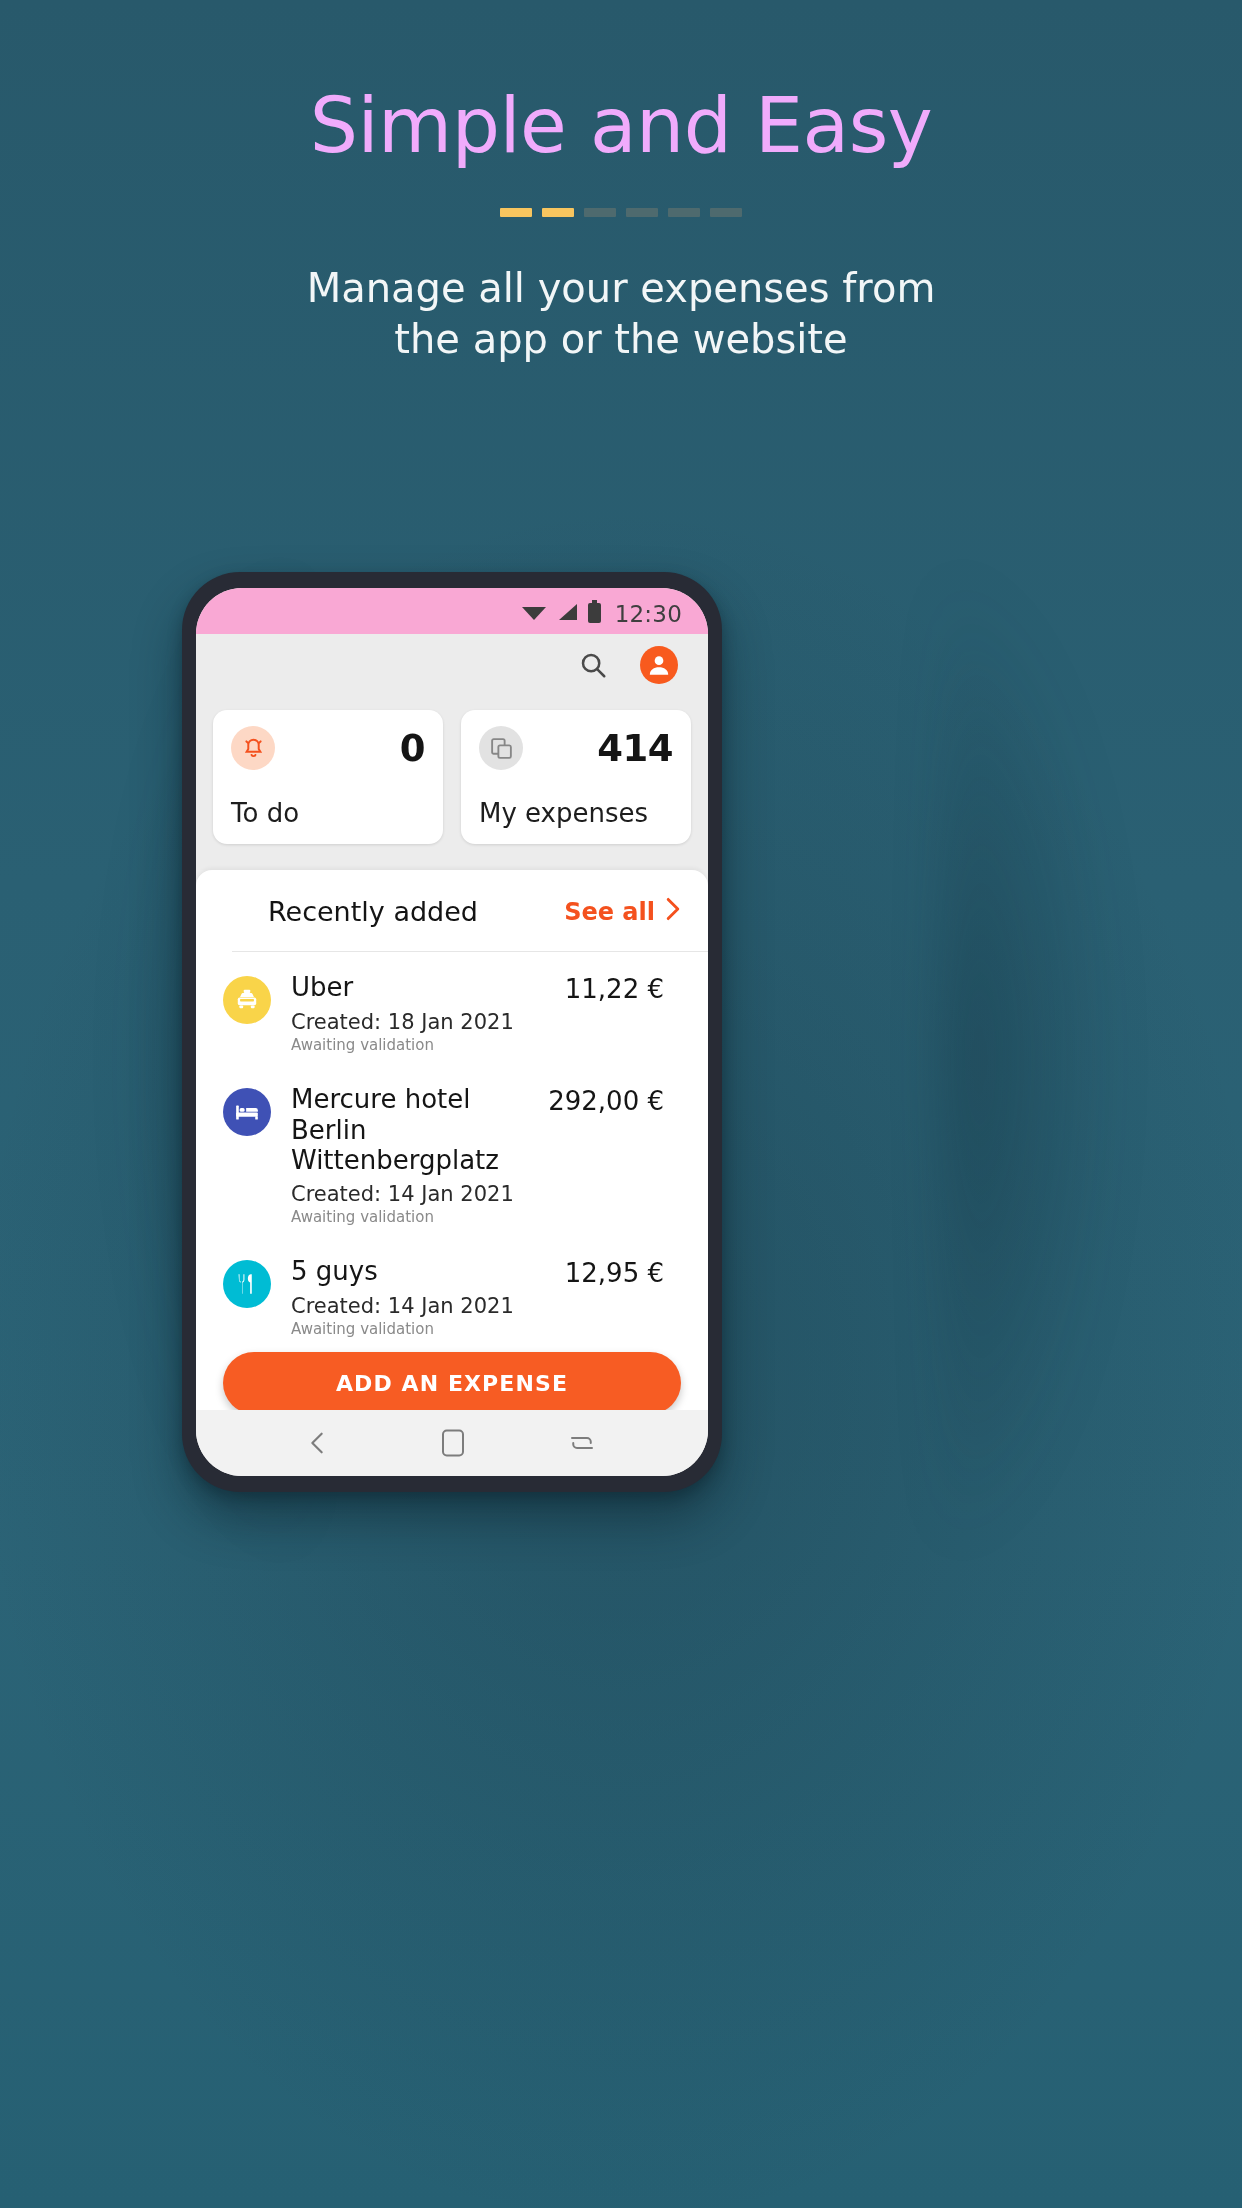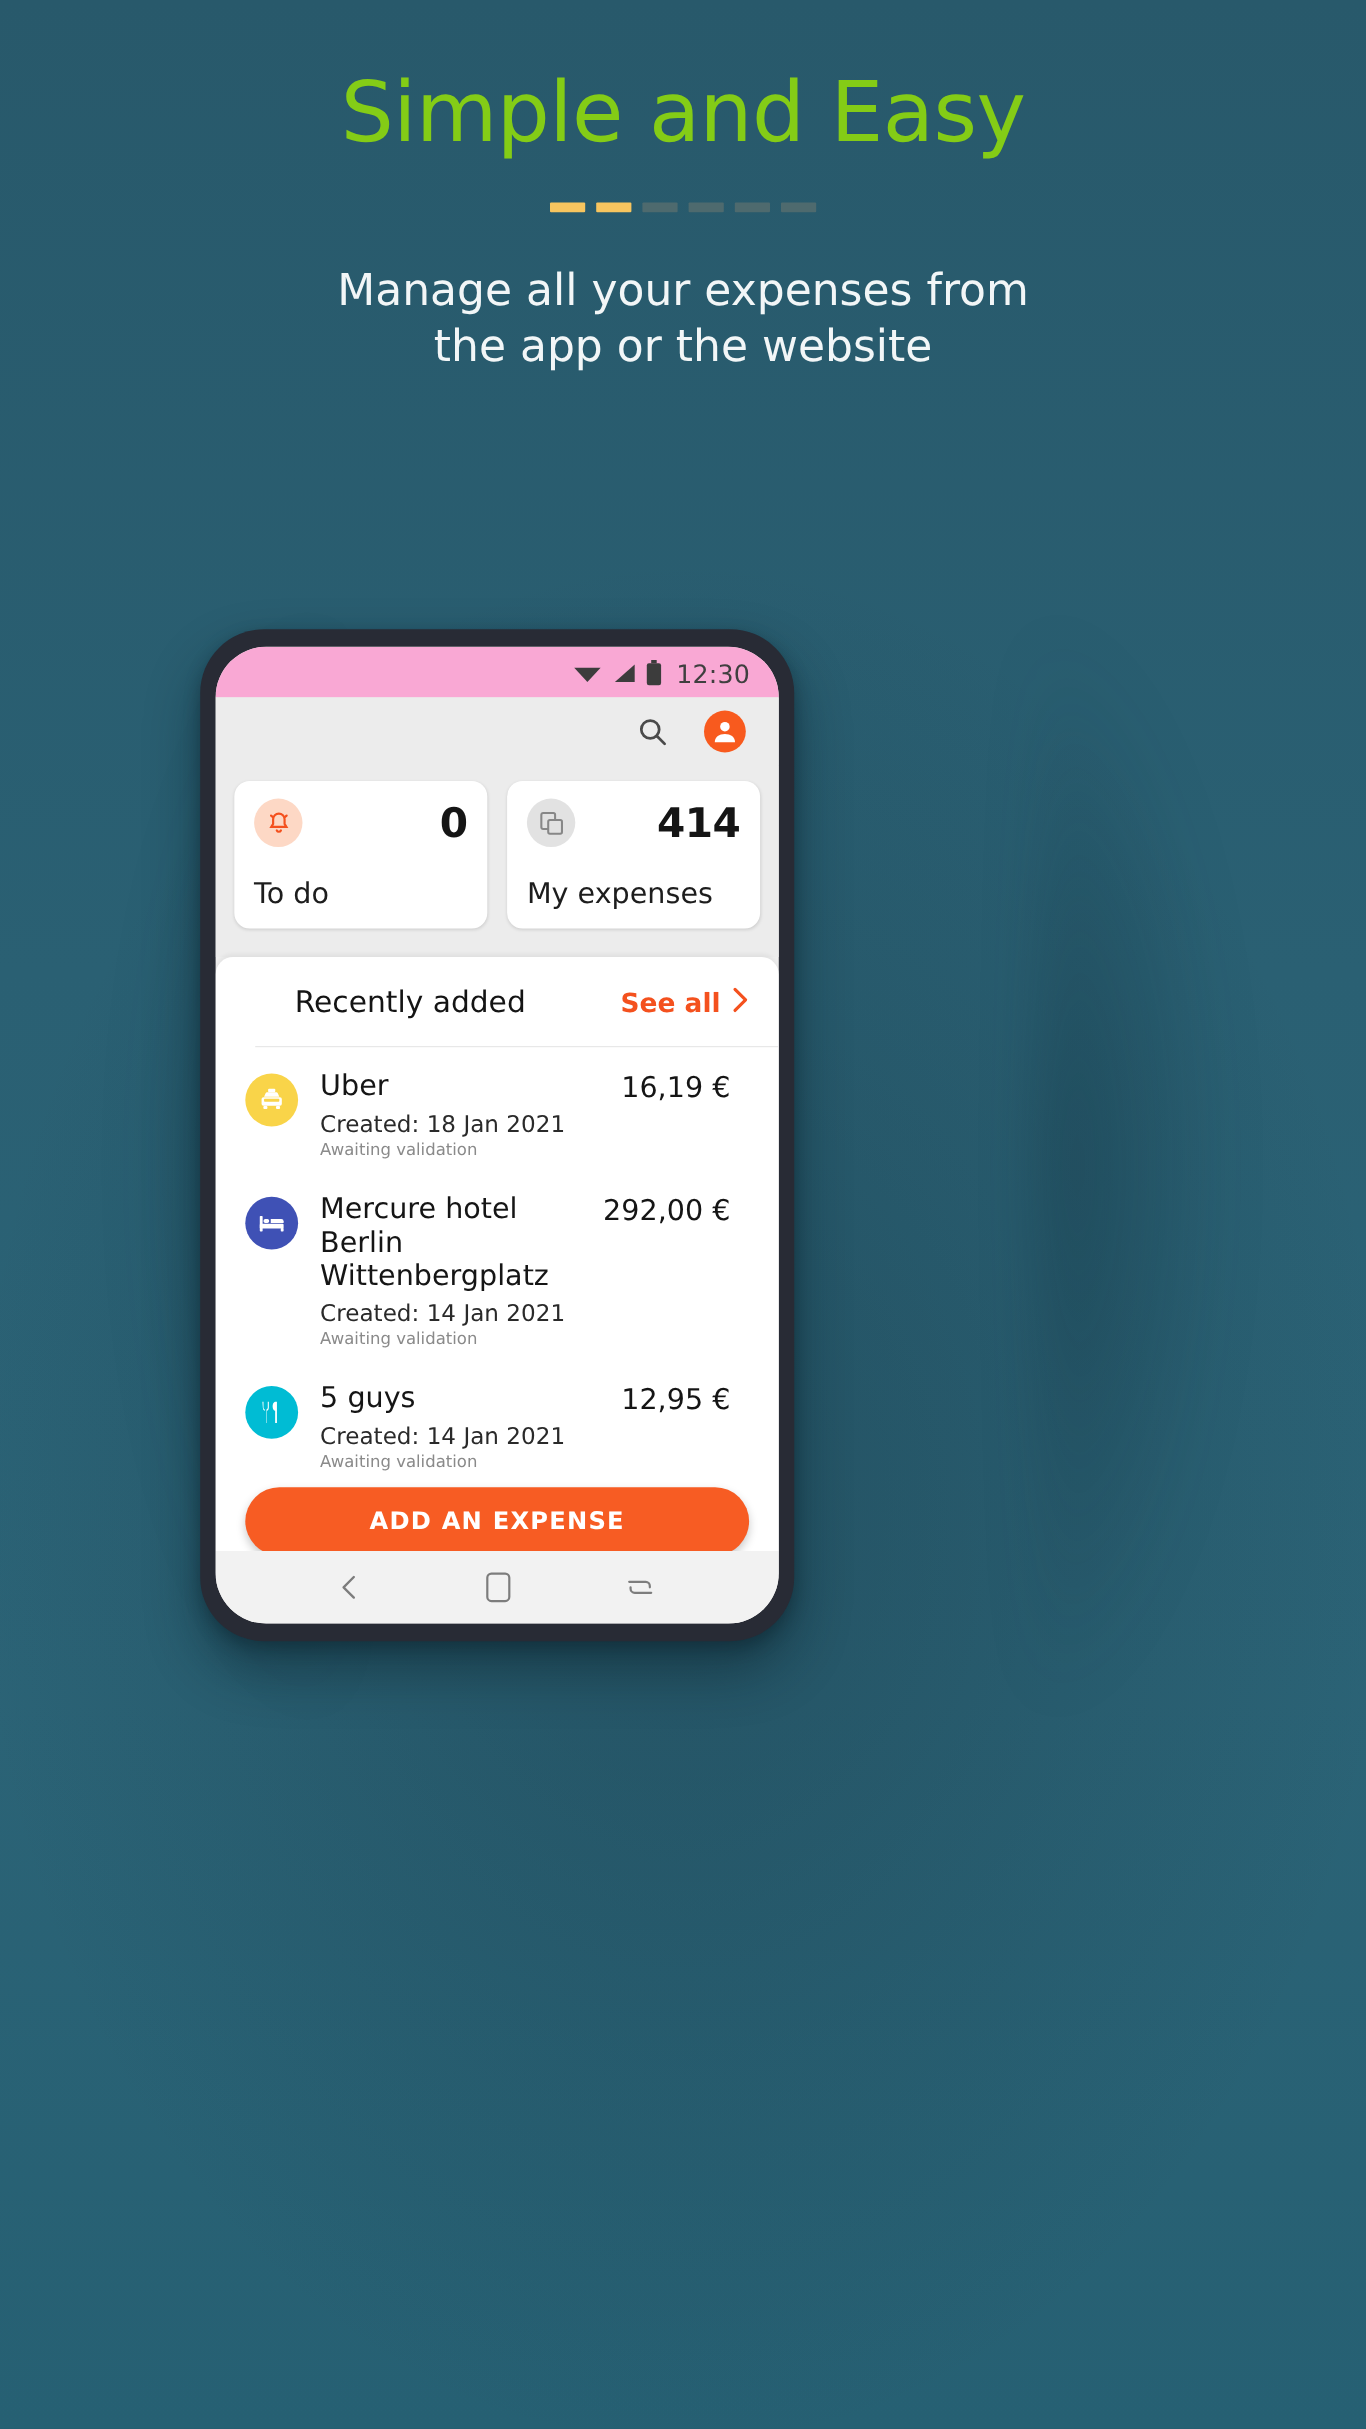--- a/index.html
+++ b/index.html
@@ -27,26 +27,26 @@
     position:absolute; right:120px; top:560px; width:180px; height:1000px;
     background: radial-gradient(ellipse at 0% 50%, rgba(12,38,50,0.30), rgba(12,38,50,0) 70%);
     filter: blur(24px);
   }
 
   
   .headline-wrap{
     position:absolute; top:0; left:0; width:1242px; text-align:center;
   }
   .headline{
-    margin-top:64px;
+    margin-top:88px;
     font-family:"DejaVu Sans", sans-serif;
     font-size:76px;
     font-weight:400;
     letter-spacing:-0.5px;
-    color:#84cc16;
+    color:#f0abfc;
     line-height:1.0;
   }
   .dashes{
     margin-top:44px;
     display:flex; justify-content:center; align-items:center; gap:10px;
   }
   .dash{ width:32px; height:9px; border-radius:1px; }
 
   .subtitle{
     margin-top:46px;
@@ -293,21 +293,21 @@
               <path d="M5.6 9.2 L6.9 6.4 a1.4 1.4 0 0 1 1.3-.8h7.6 a1.4 1.4 0 0 1 1.3.8 l1.3 2.8z"></path>
               <rect x="3.5" y="9.6" width="17" height="7.2" rx="1.6"></rect>
               <rect x="5" y="17" width="3.4" height="2.6" rx="0.8"></rect>
               <rect x="15.6" y="17" width="3.4" height="2.6" rx="0.8"></rect>
               <rect x="5.6" y="11" width="12.8" height="2.4" rx="0.6" fill="#f9d449"></rect>
             </svg>
           </span>
           <div class="row-body">
             <div class="row-top">
               <span class="row-title">Uber</span>
-              <span class="row-amount">16,19 €</span>
+              <span class="row-amount">11,22 €</span>
             </div>
             <div class="row-created">Created: 18 Jan 2021</div>
             <div class="row-status">Awaiting validation</div>
           </div>
         </div>
 
         <div class="row">
           <span class="row-ico" style="background:#3f51b5">
             <svg width="26" height="26" viewBox="0 0 24 24" fill="#ffffff">
               <rect x="2" y="6" width="2.4" height="13" rx="0.6"></rect>

